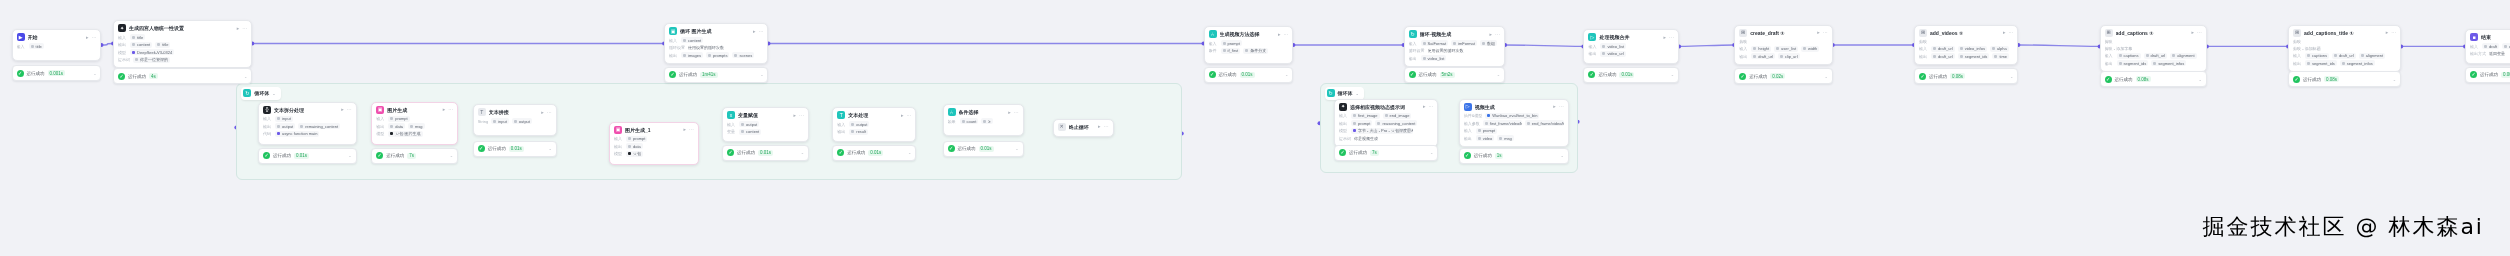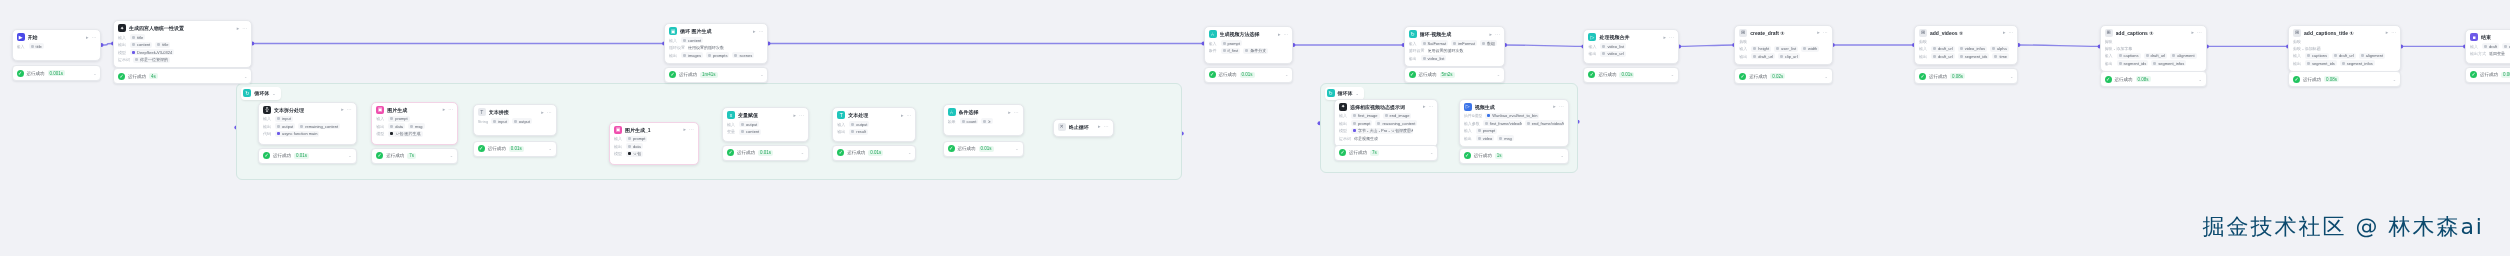--- a/index.html
+++ b/index.html
@@ -214,21 +214,21 @@
     inset: 0;
     pointer-events: none;
   }
 
   
   #watermark {
     position: absolute;
     right: 26px;
     bottom: 14px;
     font-size: 22px;
-    color: #0c4a6e;
+    color: #000000;
     font-family: "DejaVu Sans", "Liberation Sans", sans-serif;
     white-space: nowrap;
     letter-spacing: 2px;
   }
 </style>
 </head>
 <body>
 
 <div id="canvas">
 

